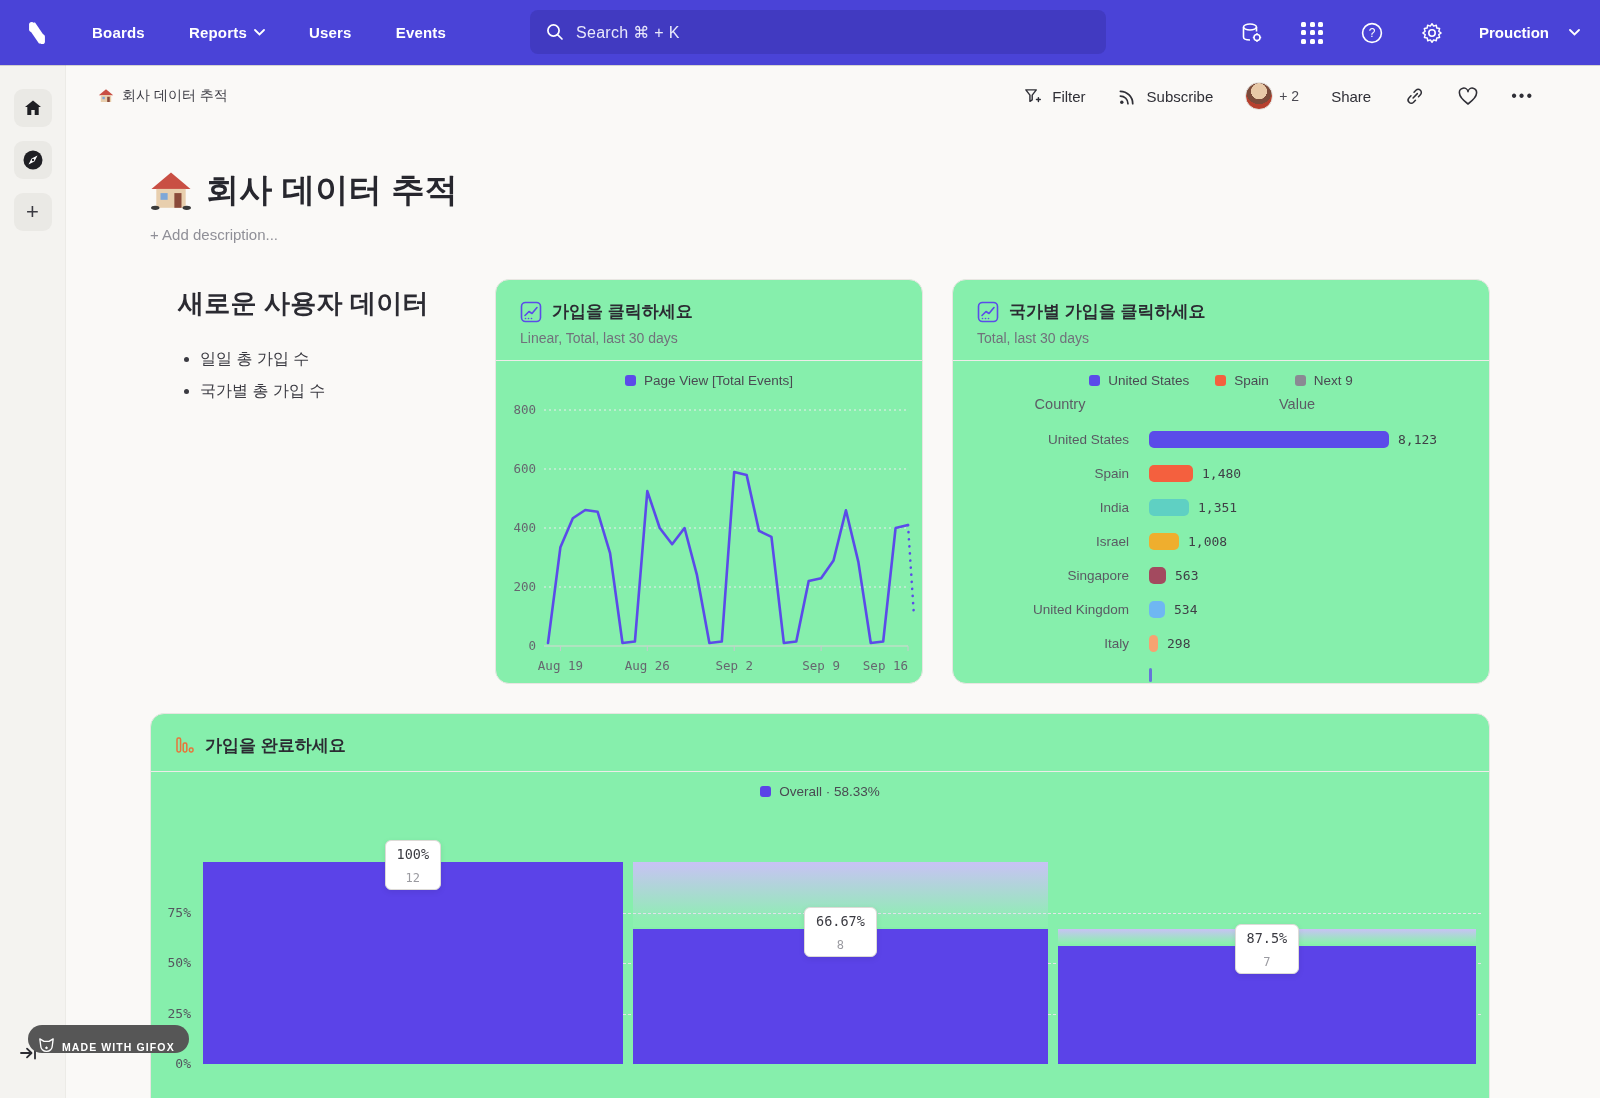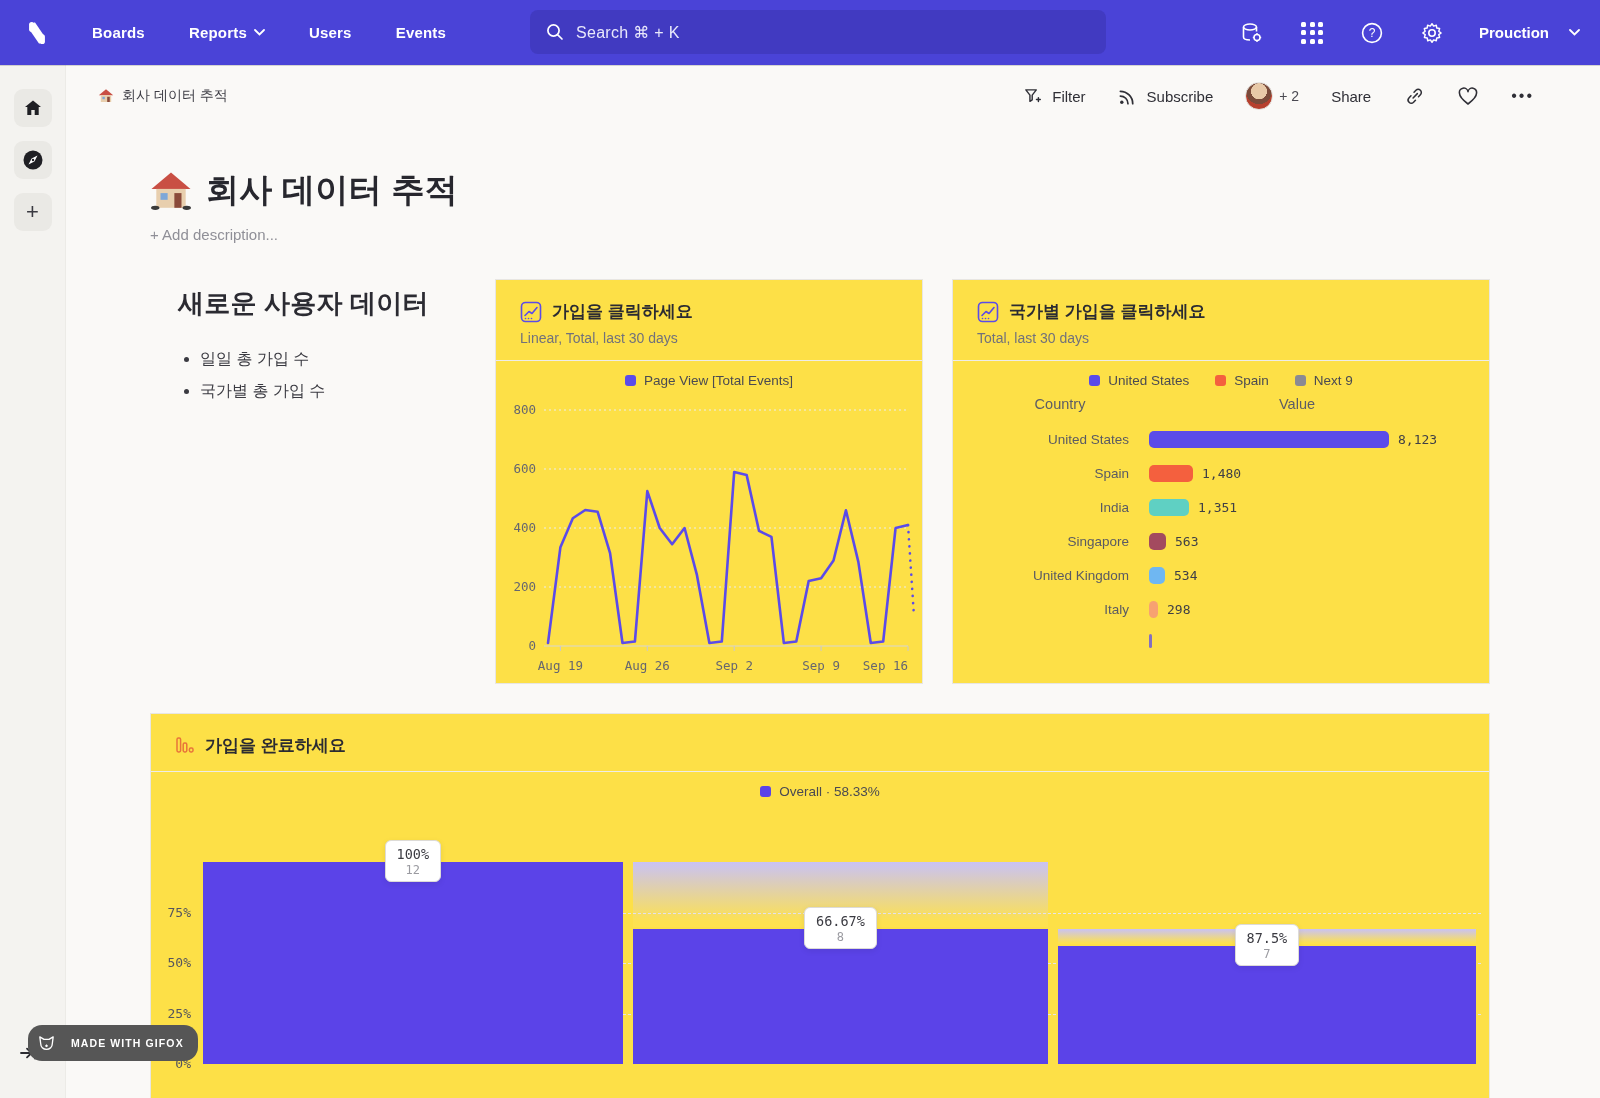--- a/index.html
+++ b/index.html
@@ -64,21 +64,21 @@
   .board-title h1 { font-size:33px; font-weight:700; color:#27272e; letter-spacing:.3px; }
   .add-desc { position:absolute; left:150px; top:226px; font-size:15px; color:#8f8f97; cursor:pointer; }
 
   
   .text-widget { position:absolute; left:178px; top:286px; width:300px; }
   .text-widget h2 { font-size:26px; font-weight:700; color:#2b2b32; letter-spacing:.2px; }
   .text-widget ul { margin:28px 0 0 22px; }
   .text-widget li { font-size:16px; color:#3a3a41; margin-bottom:11px; }
 
   
-  .card { position:absolute; background:#fde047; border:1px solid #e8e6e2; border-radius:0; }
+  .card { position:absolute; background:#86efac; border:1px solid #e8e6e2; border-radius:14px; }
   .card-head { display:flex; align-items:center; gap:10px; padding:20px 24px 0 24px; }
   .card-title { font-size:17px; font-weight:700; color:#2b2b32; cursor:pointer; }
   .card-sub { padding:7px 24px 0 24px; font-size:14px; color:#71717b; }
   .card-divider { height:1px; background:#eeece9; margin-top:14px; }
 
   .line-card { left:495px; top:279px; width:428px; height:405px; }
   .bar-card  { left:952px; top:279px; width:538px; height:405px; overflow:hidden; }
   .funnel-card { left:150px; top:713px; width:1340px; height:460px; }
 
   .legend-row { display:flex; justify-content:center; align-items:center; gap:26px; margin-top:12px; }
@@ -99,25 +99,25 @@
   
   .f-plot { position:absolute; left:0; top:148px; right:0; height:202px; }
   .f-grid { position:absolute; left:52px; width:1278px; border-top:1px dashed #e5e3e9; }
   .f-ytick { position:absolute; width:38px; text-align:right; font-family:"DejaVu Sans Mono", monospace; font-size:13px; color:#55555e; }
   .f-bar { position:absolute; bottom:0; background:#5b43e8; cursor:pointer; }
   .f-drop { position:absolute; background:linear-gradient(180deg,#c9c2f5 0%, rgba(255,255,255,.05) 92%); }
   .f-tip { position:absolute; background:#fff; border:1px solid #dddbd7; border-radius:6px;
     box-shadow:0 2px 6px rgba(0,0,0,.08); padding:5px 11px 4px; text-align:center; z-index:5;
     font-family:"DejaVu Sans Mono", monospace; }
   .f-tip .t1 { font-size:13.5px; color:#3b3b42; display:block; }
-  .f-tip .t2 { font-size:12px; color:#9a9aa0; display:block; margin-top:1px; }
-
-  
-  .gifox { position:absolute; left:28px; top:1025px; height:36px; background:#565656; border-radius:14px;
-    display:flex; align-items:center; gap:16px; padding:0 14px 0 10px; z-index:40; }
+  .f-tip .t2 { font-size:12px; color:#9a9aa0; display:block; margin-top:9px; }
+
+  
+  .gifox { position:absolute; left:28px; top:1025px; height:28px; background:#565656; border-radius:14px;
+    display:flex; align-items:flex-end; gap:7px; padding:0 14px 0 10px; z-index:40; }
   .gifox span { color:#fff; font-size:10.5px; font-weight:700; letter-spacing:1.1px; }
 </style>
 </head>
 <body>
 
 <header class="topnav">
   <div class="logo">
     <svg width="28" height="28" viewBox="0 0 24 24">
       <rect x="5.2" y="2.5" width="4.6" height="8.5" rx="2.3" fill="#fff"></rect>
       <rect x="14.2" y="13" width="4.6" height="8.5" rx="2.3" fill="#fff"></rect>
@@ -384,20 +384,25 @@
         <div class="bar-label">Spain</div>
         <div class="bar-fill" style="width: 44px; background: rgb(244, 96, 62);"></div>
         <div class="bar-value">1,480</div>
       </div>
       <div class="bar-row">
         <div class="bar-label">India</div>
         <div class="bar-fill" style="width: 40px; background: rgb(95, 208, 195);"></div>
         <div class="bar-value">1,351</div>
       </div>
       <div class="bar-row">
+        <div class="bar-label">Israel</div>
+        <div class="bar-fill" style="width: 30px; background: rgb(239, 174, 46);"></div>
+        <div class="bar-value">1,008</div>
+      </div>
+      <div class="bar-row">
         <div class="bar-label">Singapore</div>
         <div class="bar-fill" style="width: 17px; background: rgb(163, 74, 95);"></div>
         <div class="bar-value">563</div>
       </div>
       <div class="bar-row">
         <div class="bar-label">United Kingdom</div>
         <div class="bar-fill" style="width: 16px; background: rgb(111, 183, 242);"></div>
         <div class="bar-value">534</div>
       </div>
       <div class="bar-row">

